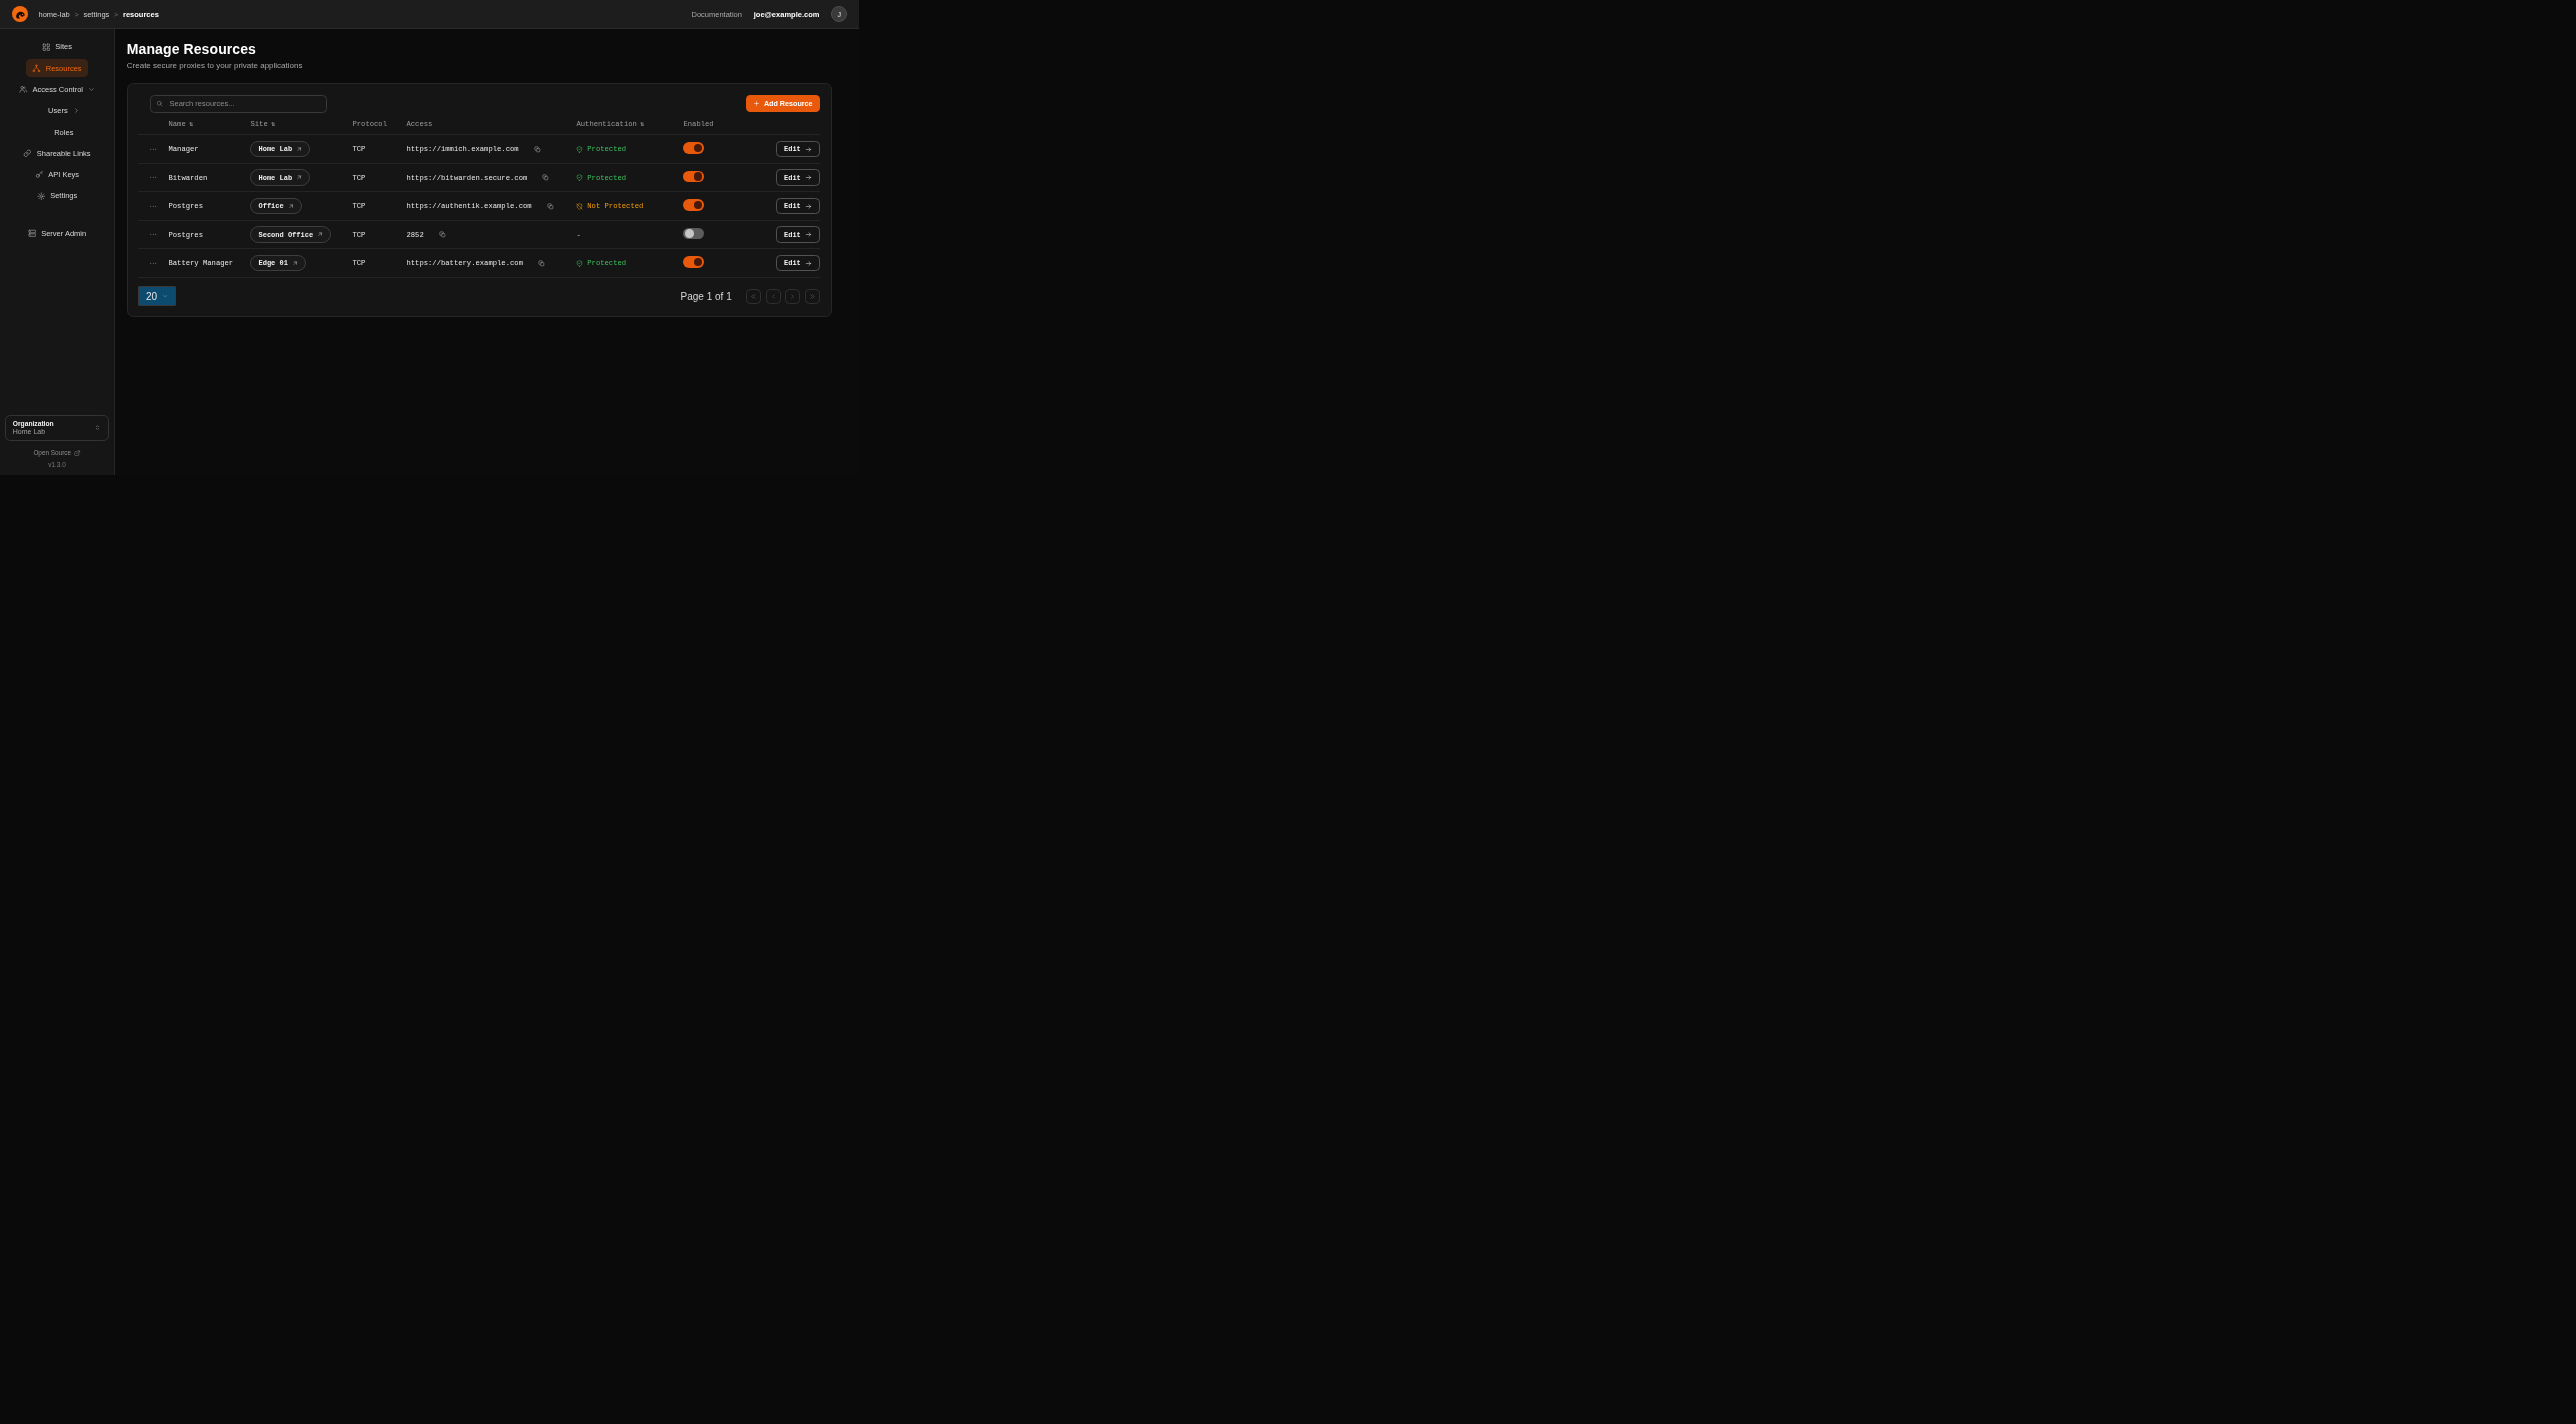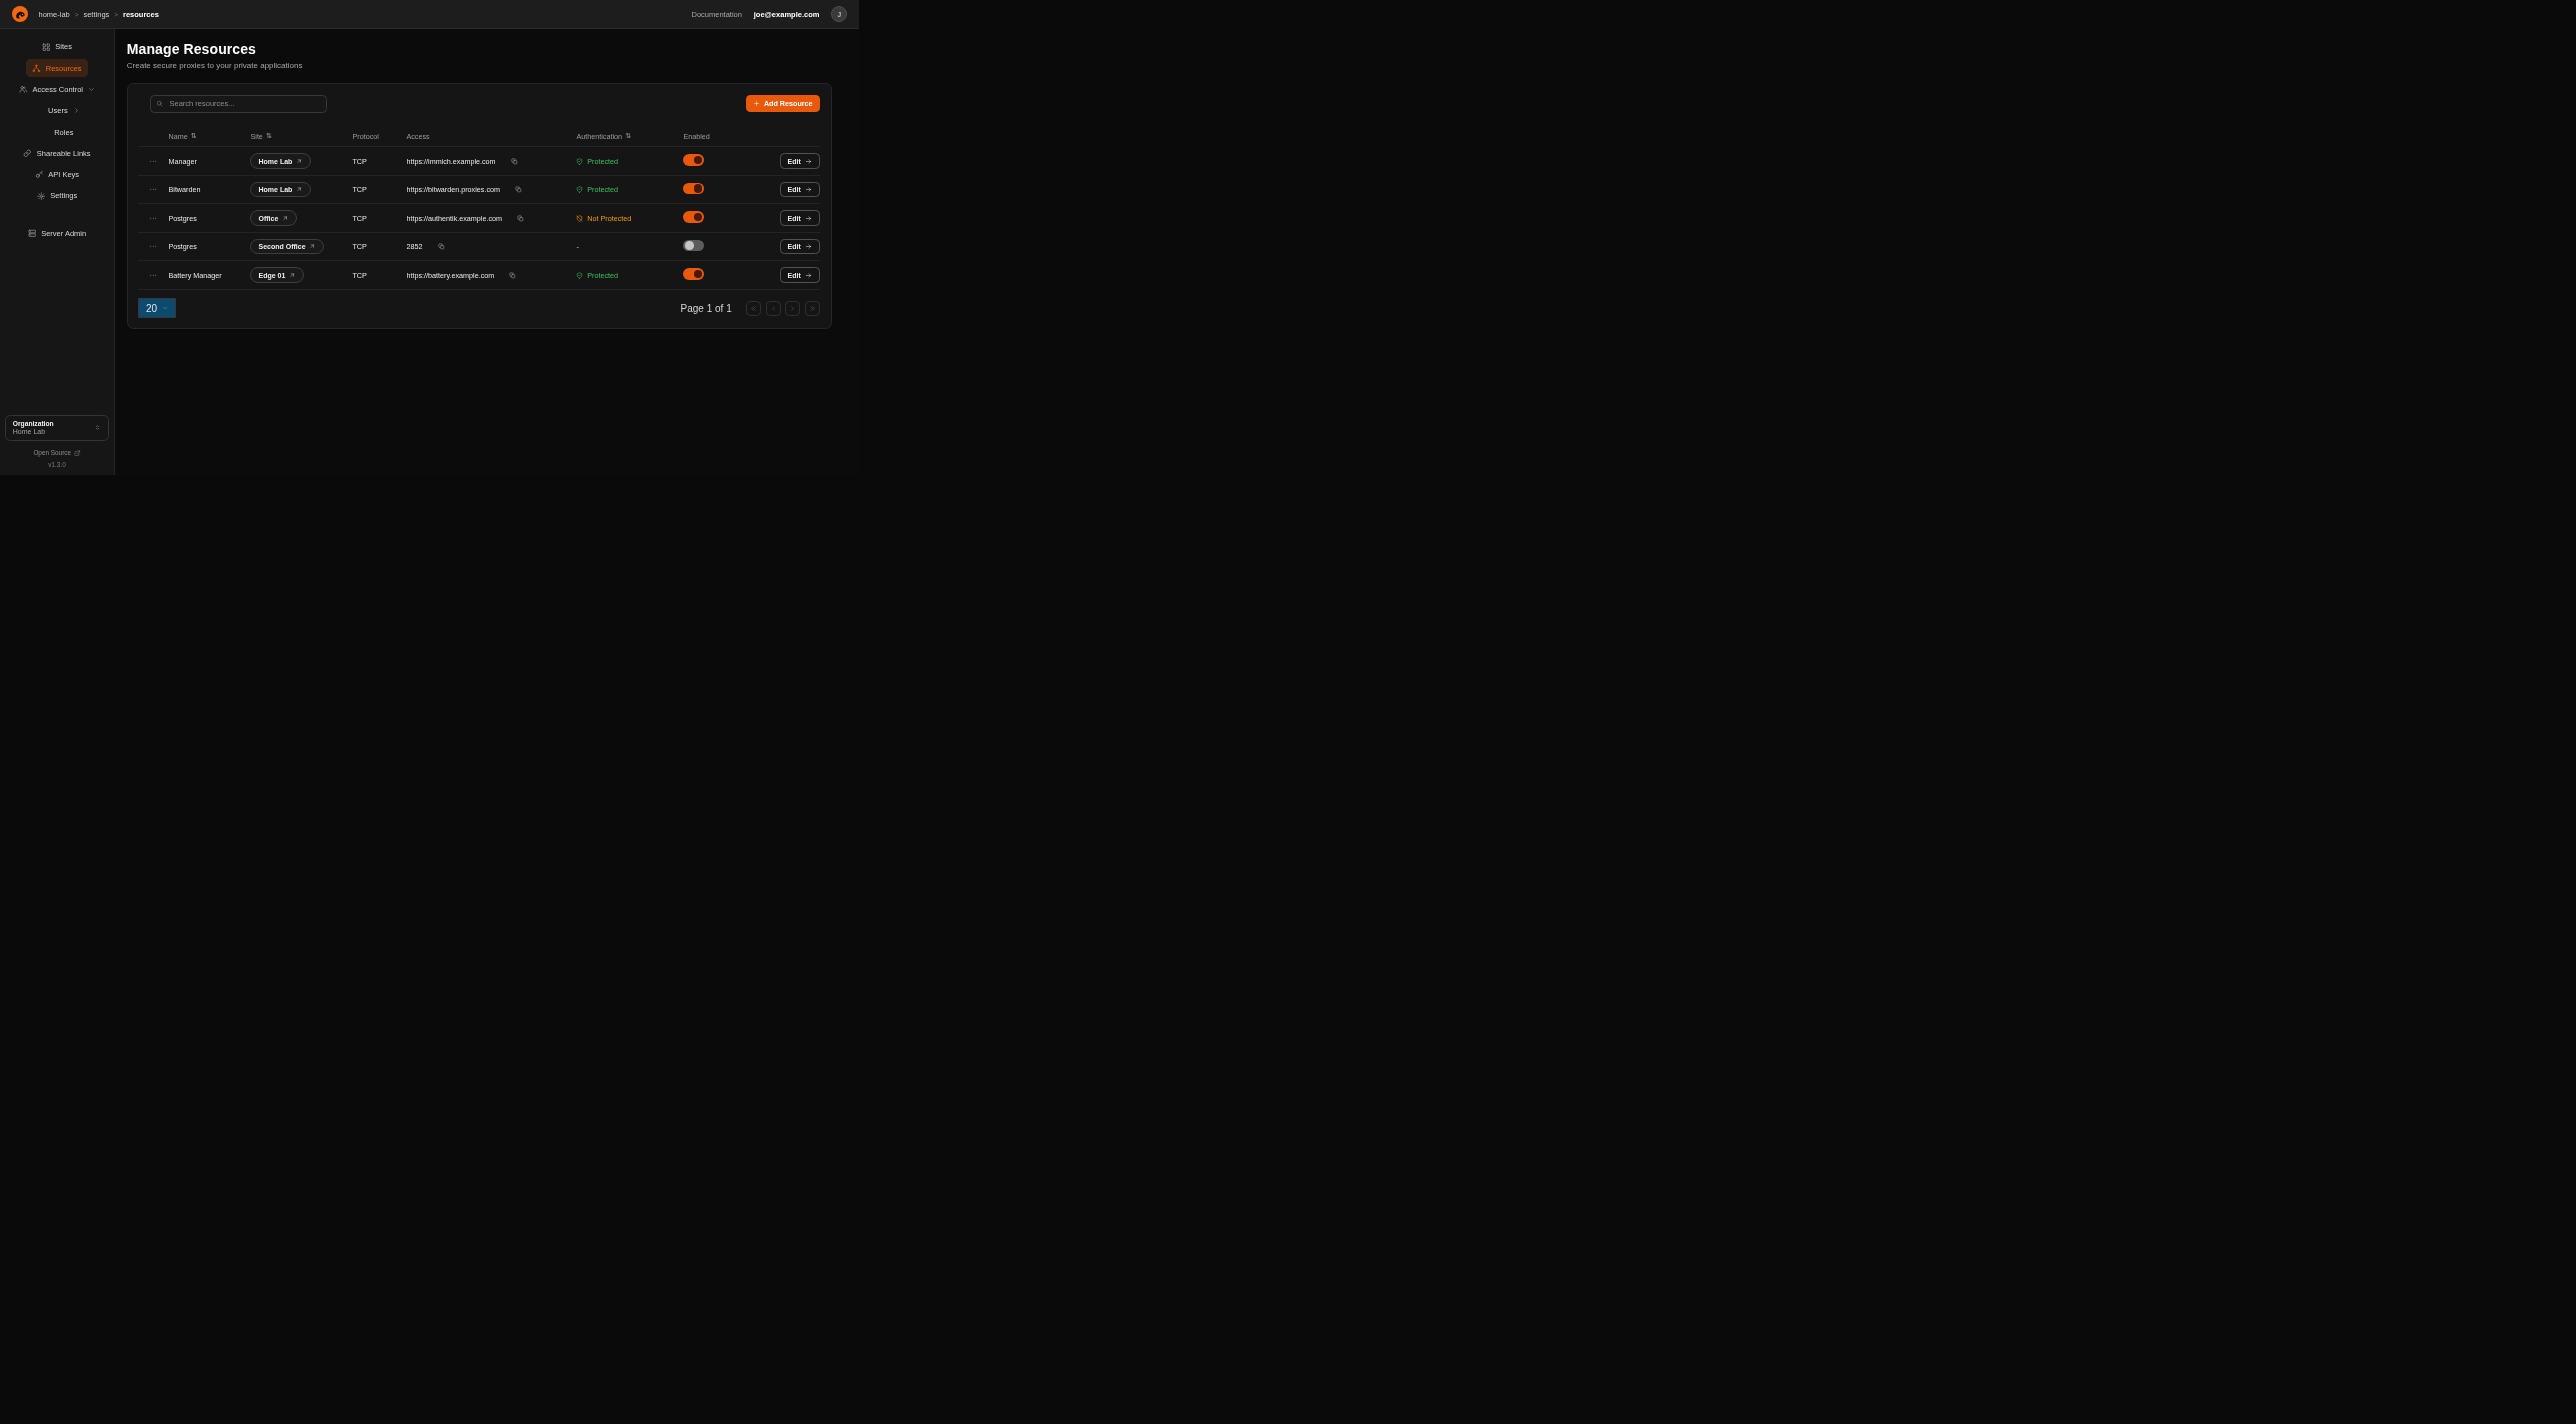--- a/index.html
+++ b/index.html
@@ -60,21 +60,21 @@
   .search-wrap .ic { position:absolute; left:5.4px; top:4.8px; color:#8b8b8b; }
   .search-input { width:100%; height:18px; background:#171717; border:0.5px solid #383838; border-radius:4.3px;
     color:#e5e5e5; font-size:7.5px; padding:0 6.4px 0 18px; outline:none;
     font-family:"Liberation Sans","DejaVu Sans",sans-serif; }
   .search-input::placeholder { color:#8b8b8b; }
   .add-btn { margin-left:auto; height:17px; display:flex; align-items:center; gap:3.8px; padding:0 7.5px;
     background:#e8590c; border:none; border-radius:4.3px; color:#ffffff; font-size:7.2px; font-weight:700;
     cursor:pointer; font-family:inherit; }
 
   
-  .table { margin-top:13px; --cols: 30px 82px 102px 54px 170px 107px 73px 1fr; }
+  .table { margin-top:1px;font-family:Liberation Mono, monospace; --cols: 30px 82px 102px 54px 170px 107px 73px 1fr; }
   .thead, .row { display:grid; grid-template-columns:var(--cols); align-items:center;
     border-bottom:0.5px solid #242424; }
   .thead { height:21.5px; }
   .th { display:flex; align-items:center; gap:3.2px; font-size:7.2px; color:#9c9c9c; }
   .th.sortable { cursor:pointer; }
   .sort-glyph { font-size:7px; color:#9c9c9c; }
   .row { height:28.5px; font-size:7.2px; color:#e8e8e8; }
   .cell-menu { display:flex; justify-content:center; }
   .menu-btn { background:none; border:none; color:#bdbdbd; cursor:pointer; padding:2.1px; display:flex; }
   .site-pill { display:inline-flex; align-items:center; gap:3.8px; padding:3.2px 7px; border:0.5px solid #3e3e3e;
@@ -374,21 +374,21 @@
       <button class="site-pill">
         <span>Home Lab</span>
         <svg class="ic xs" viewBox="0 0 24 24">
                       <path d="M7 17L17 7"></path>
                       <path d="M8 7h9v9"></path>
                     </svg>
       </button>
     </div>
     <div>TCP</div>
     <div class="cell-access">
-      <span>https://bitwarden.proxies.com</span>
+      <span>https://bitwarden.secure.com</span>
       <button class="copy-btn">
         <svg class="ic sm" viewBox="0 0 24 24">
                       <rect x="9" y="9" width="11" height="11" rx="2"></rect>
                       <path d="M5.5 15H5a2 2 0 01-2-2V5a2 2 0 012-2h8a2 2 0 012 2v.5"></path>
                     </svg>
       </button>
     </div>
     <div class="auth protected">
       <svg class="ic sm" viewBox="0 0 24 24">
                     <path d="M12 21.5c-5-2-8-5.5-8-10.5V5.5l8-3 8 3V11c0 5-3 8.5-8 10.5z"></path>

